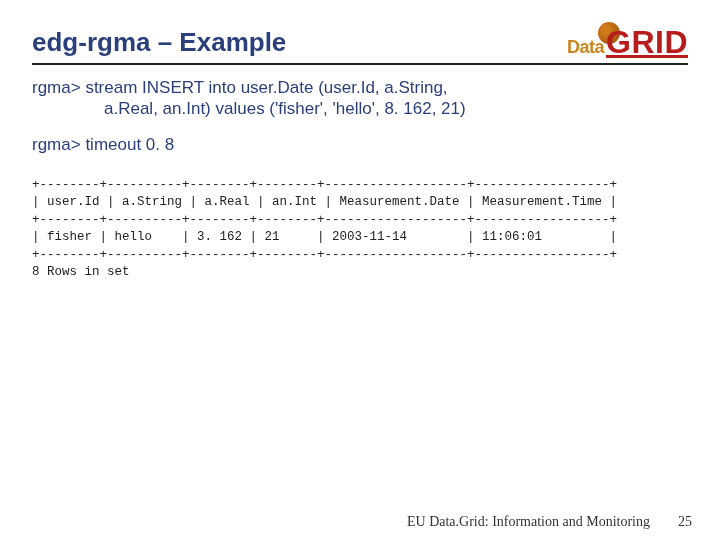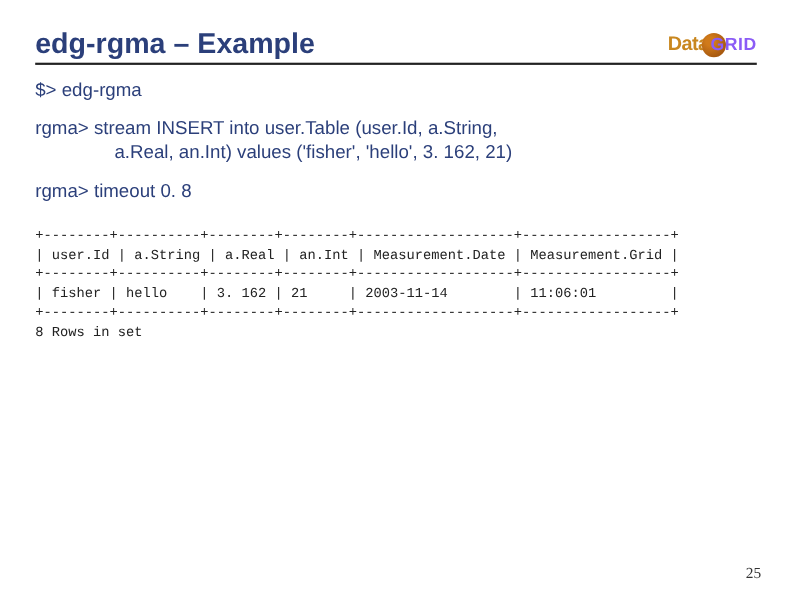--- a/index.html
+++ b/index.html
@@ -3,21 +3,21 @@
 <meta charset="utf-8">
 <style>
   * { margin: 0; padding: 0; box-sizing: border-box; }
   html, body { width: 720px; height: 540px; background: #fff; font-family: Verdana, Geneva, sans-serif; color: #333; }
   .slide { position: relative; width: 720px; height: 540px; padding: 24px 32px 40px 32px; }
   .header { display: flex; align-items: center; justify-content: space-between; border-bottom: 2px solid #222; padding-bottom: 2px; }
   .title { font-size: 26px; font-weight: bold; color: #2b3f7a; }
   .logo { display: flex; align-items: baseline; font-weight: bold; }
   .logo-data { font-size: 18px; color: #c9871f; letter-spacing: -0.5px; }
   .logo-grid-wrap { position: relative; display: inline-block; margin-left: 2px; }
-  .logo-grid { font-size: 16px; color: #8b5cf6; letter-spacing: 0.5px; position: relative; z-index: 1; }
+  .logo-grid { font-size: 32px; color: #b91c1c; letter-spacing: 0.5px; position: relative; z-index: 1; text-decoration: underline; }
   .logo-globe { position: absolute; left: -8px; top: -2px; width: 22px; height: 22px; border-radius: 50%; background: radial-gradient(circle at 35% 35%, #d07a1a 20%, #a85a10 70%); z-index: 0; }
   .content { margin-top: 12px; font-size: 17px; line-height: 1.25; color: #2b3f7a; }
   .line { margin-bottom: 14px; }
   .prompt { display: inline; }
   .cmd { display: inline; }
   .multiline { padding-left: 72px; display: block; }
   .table-block { margin-top: 22px; font-family: "Courier New", Courier, monospace; font-size: 12.5px; color: #222; white-space: pre; line-height: 1.4; }
   .footer { position: absolute; bottom: 10px; left: 0; right: 0; display: flex; justify-content: flex-end; align-items: center; padding: 0 28px; font-family: Georgia, 'Times New Roman', serif; font-size: 14px; color: #333; }
   .footer .pagenum { margin-left: 28px; }
 </style>
@@ -32,42 +32,40 @@
       <span class="logo-data">Data</span>
       <span class="logo-grid-wrap">
         <span class="logo-globe"></span>
         <span class="logo-grid">GRID</span>
       </span>
     </div>
   </div>
 
   <div class="content">
 
-    <div class="line">
-      <span class="prompt">$&gt; </span><span class="cmd">edg-rgma</span>
-    </div>
 
 
 
     <div class="line">
-      <span class="prompt">rgma&gt; </span><span class="cmd">stream INSERT into user.Table (user.Id, a.String,</span>
-      <span class="multiline">a.Real, an.Int)  values ('fisher', 'hello', 3. 162, 21)</span>
+      <span class="prompt">rgma&gt; </span><span class="cmd">stream INSERT into user.Date (user.Id, a.String,</span>
+      <span class="multiline">a.Real, an.Int)  values ('fisher', 'hello', 8. 162, 21)</span>
     </div>
 
     <div class="line">
       <span class="prompt">rgma&gt; </span><span class="cmd">timeout 0. 8</span>
     </div>
 
 
     <div class="table-block"><span>+--------+----------+--------+--------+-------------------+------------------+</span>
-<span>| user.Id | a.String | a.Real | an.Int | Measurement.Date | Measurement.Grid |</span>
+<span>| user.Id | a.String | a.Real | an.Int | Measurement.Date | Measurement.Time |</span>
 <span>+--------+----------+--------+--------+-------------------+------------------+</span>
 <span>| fisher | hello    | 3. 162 | 21     | 2003-11-14        | 11:06:01         |</span>
 <span>+--------+----------+--------+--------+-------------------+------------------+</span>
 <span>8 Rows in set</span></div>
 
   </div>
 
   <div class="footer">
+    <span>EU Data.Grid: Information and Monitoring</span>
     <span class="pagenum">25</span>
   </div>
 
 </div>
 
 </body></html>

